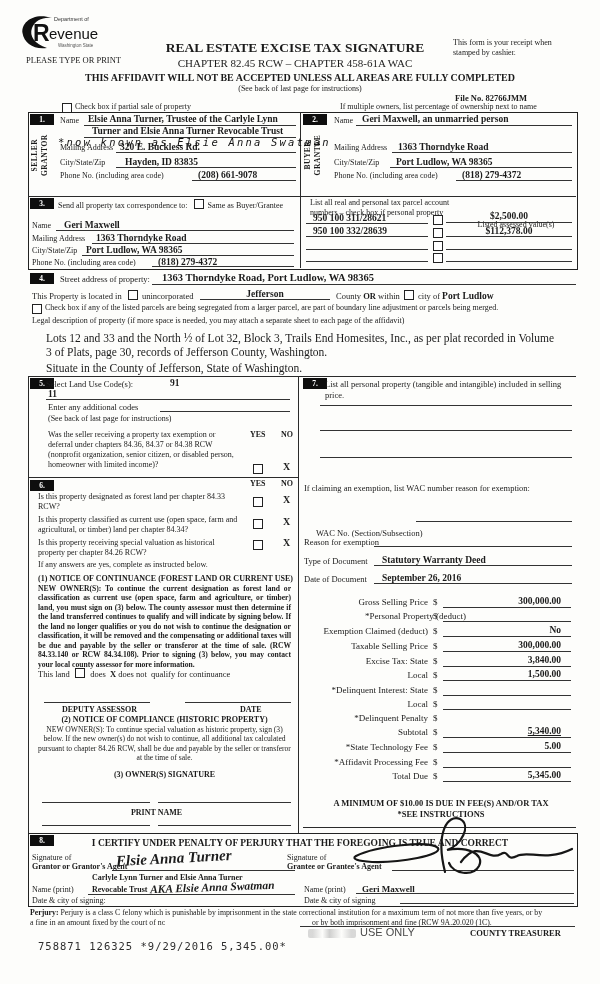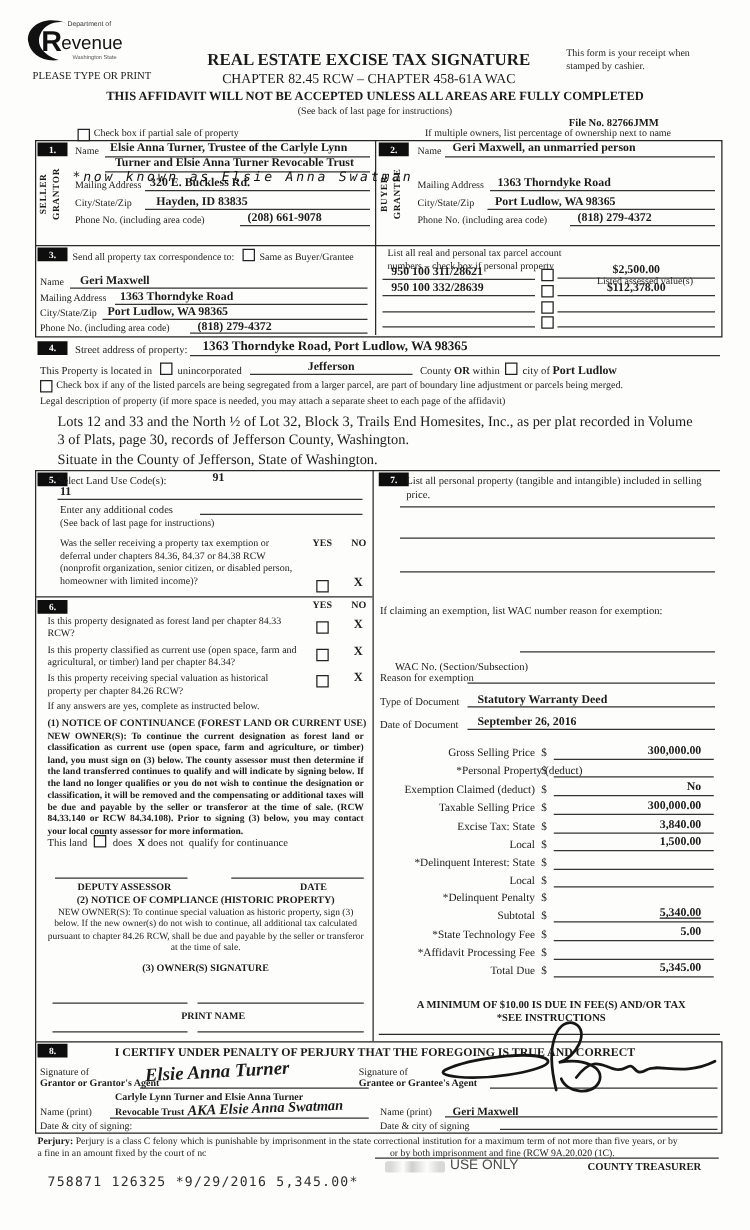--- a/index.html
+++ b/index.html
@@ -230,21 +230,21 @@
   <div class="abs lbl b" style="left:62px;top:705px;">DEPUTY ASSESSOR</div>
   <div class="abs lbl b" style="left:240px;top:705px;">DATE</div>
 
   <div class="abs lbl b ctr" style="left:38px;top:715px;width:253px;">(2) NOTICE OF COMPLIANCE (HISTORIC PROPERTY)</div>
   <div class="abs para ctr" style="left:38px;top:725px;width:253px;font-size:7.6px;">NEW OWNER(S):  To continue special valuation as historic property, sign (3) below.  If the new owner(s) do not wish to continue, all additional tax calculated pursuant to chapter 84.26 RCW, shall be due and payable by the seller or transferor at the time of sale.</div>
 
   <div class="abs lbl b ctr" style="left:38px;top:770px;width:253px;">(3)  OWNER(S) SIGNATURE</div>
 
   <div class="uline" style="left:42px;top:802px;width:108px;"></div>
   <div class="uline" style="left:158px;top:802px;width:133px;"></div>
-  <div class="abs lbl b ctr" style="left:44px;top:808px;width:253px;text-align:center;">PRINT NAME</div>
+  <div class="abs lbl b ctr" style="left:30px;top:808px;width:253px;text-align:center;">PRINT NAME</div>
   <div class="uline" style="left:42px;top:825px;width:108px;"></div>
   <div class="uline" style="left:158px;top:825px;width:133px;"></div>
 
   <div class="secnum" style="left:303px;top:378px;">7.</div>
   <div class="abs l85 para" style="left:325px;top:379px;width:245px;">List all personal property (tangible and intangible) included in selling price.</div>
   <div class="uline" style="left:320px;top:405px;width:252px;"></div>
   <div class="uline" style="left:320px;top:430px;width:252px;"></div>
   <div class="uline" style="left:320px;top:457px;width:252px;"></div>
 
   <div class="abs l85" style="left:304px;top:483px;">If claiming an exemption, list WAC number reason for exemption:</div>

